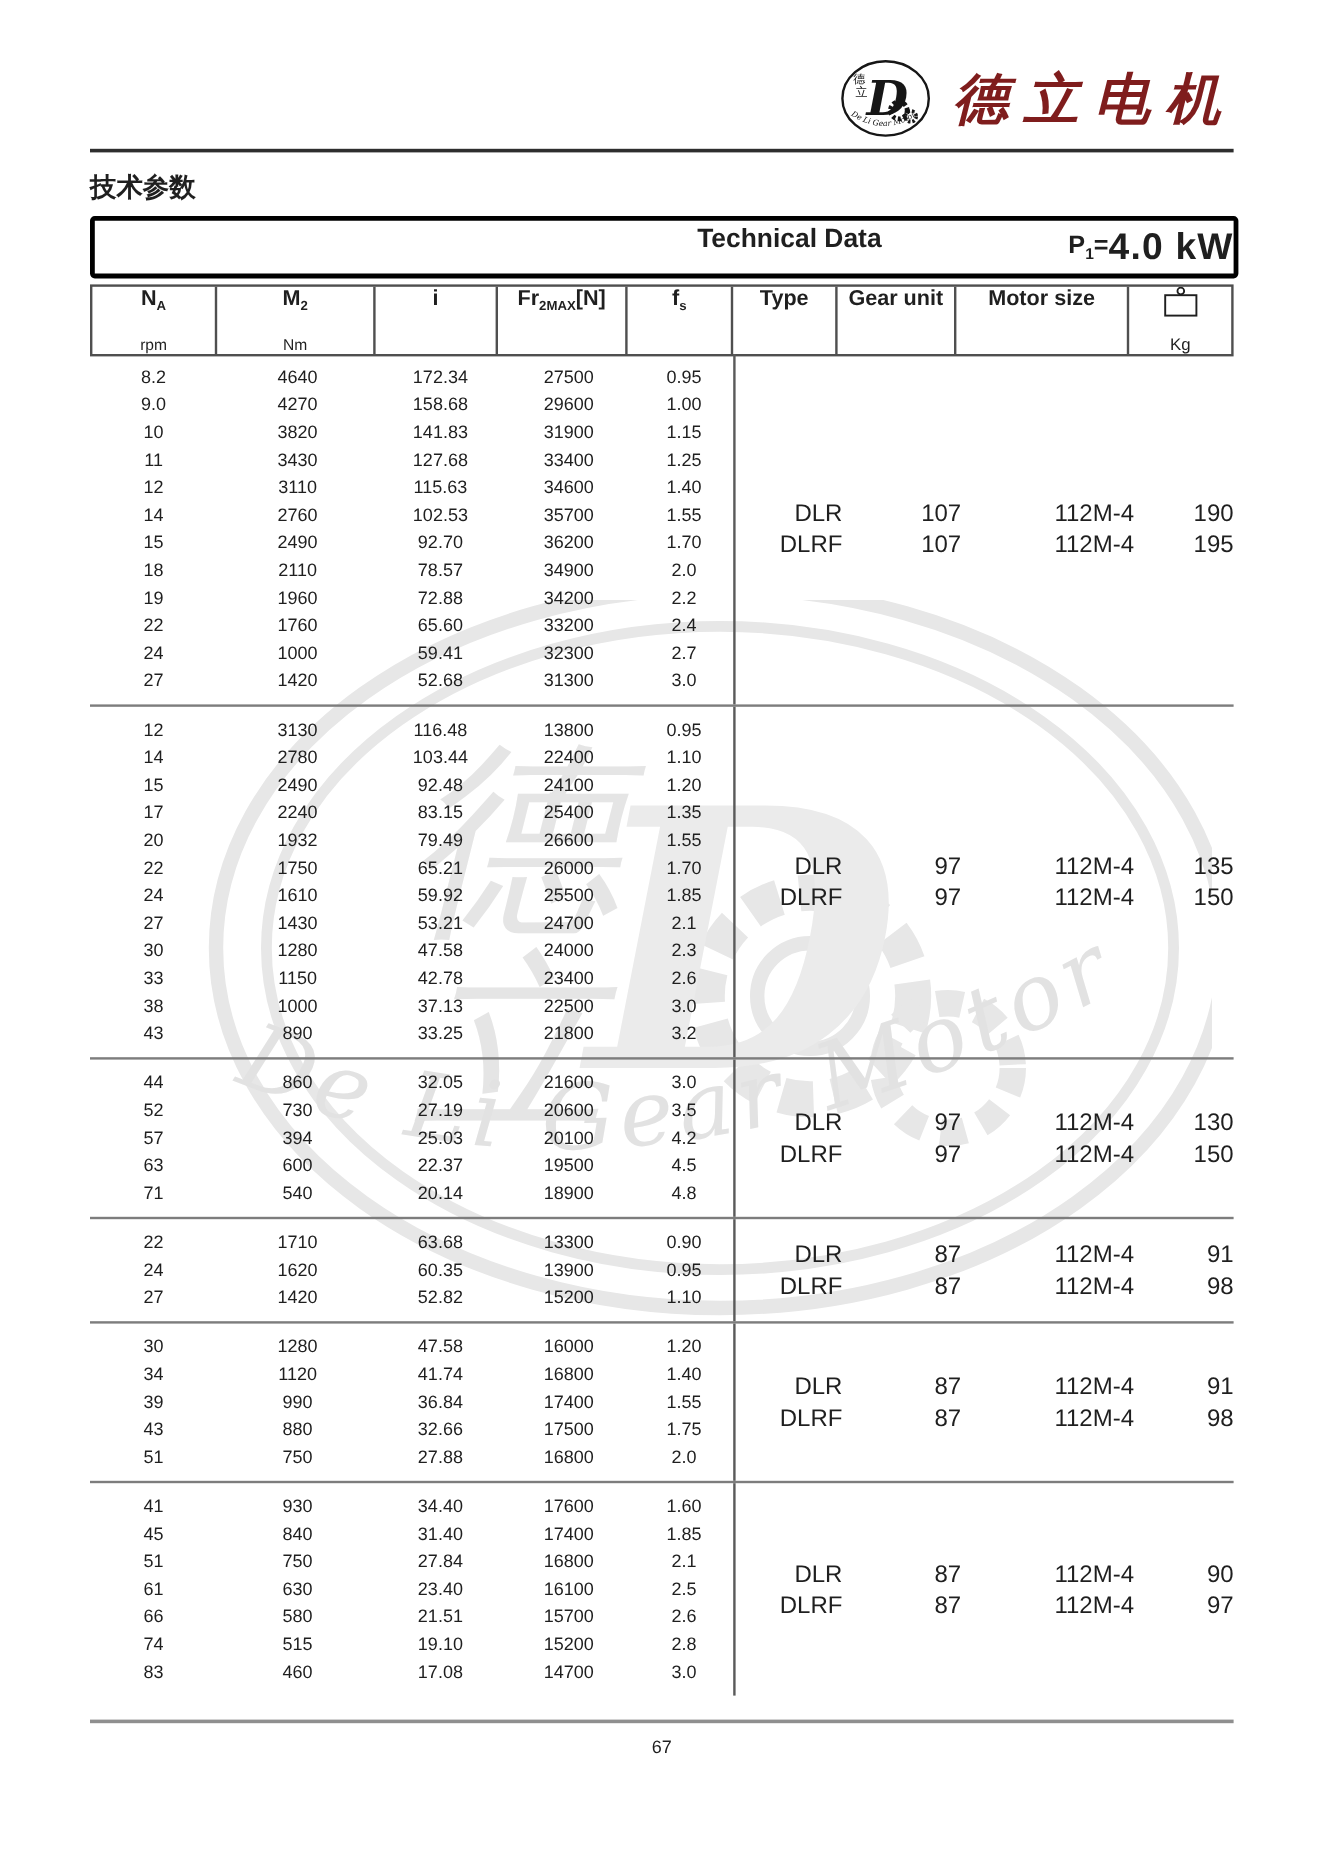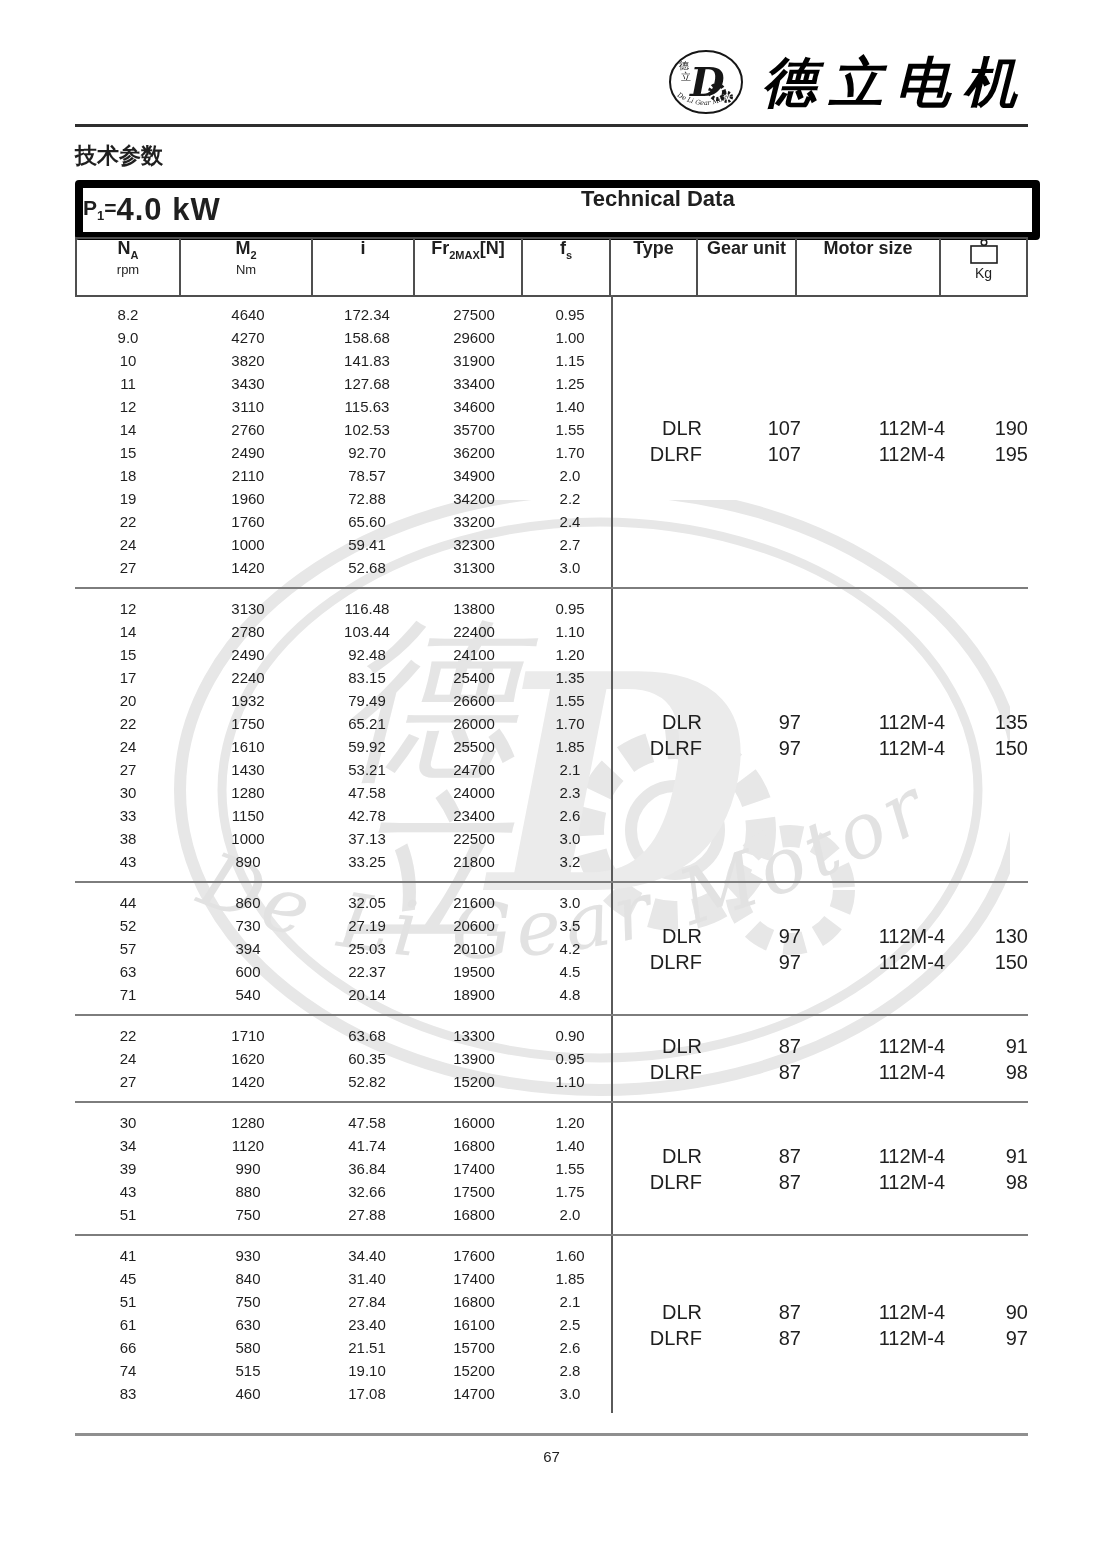--- a/index.html
+++ b/index.html
@@ -6,39 +6,39 @@
   .page{position:relative;width:1100px;height:1555px;background:#fff;overflow:hidden;
         font-family:"Liberation Sans",sans-serif;color:#1f1f1f;}
   
   .watermark{position:absolute;left:90px;top:500px;z-index:0;pointer-events:none;}
   
   .layer{position:absolute;inset:0;z-index:1;}
   
   .brand-row{position:absolute;top:46px;left:75px;width:955px;height:74px;
              display:flex;justify-content:flex-end;align-items:center;gap:16px;}
   .brand-cn{font-family:"DejaVu Serif",serif;font-weight:bold;font-style:italic;
-            font-size:54px;letter-spacing:13px;color:#000000;white-space:nowrap;}
+            font-size:46px;letter-spacing:13px;color:#7f1d1d;white-space:nowrap;}
   .top-rule{position:absolute;top:124px;left:75px;width:953px;height:3px;background:#2e2e2e;}
   
   .titles{position:absolute;top:141px;left:75px;width:953px;height:28px;}
   .title-cn{position:absolute;left:0;top:0;font-size:22px;font-weight:bold;}
   .title-en{position:absolute;left:506px;top:1px;font-size:22px;font-weight:bold;margin-top:44px;}
   
   .power-box{position:absolute;top:180px;left:75px;width:949px;height:44px;
-             border:8px solid #000000;border-radius:4px;
-             display:flex;align-items:center;justify-content:flex-start;}
+             border:4px solid #000000;border-radius:4px;
+             display:flex;align-items:center;justify-content:flex-end;}
   .p-small{font-size:21px;font-weight:bold;}
   .p-small sub{font-size:13px;}
   .p-big{font-size:31px;font-weight:bold;letter-spacing:1px;}
   
   .thead{position:absolute;top:237px;left:75px;width:949px;height:56px;
          display:grid;grid-template-columns:104px 132px 102px 108px 88px 87px 99px 144px 1fr;
          border:2px solid #4f4f4f;}
   .th{border-right:2px solid #4f4f4f;display:flex;flex-direction:column;
-      justify-content:flex-start;align-items:center;line-height:1.05;}
+      justify-content:space-between;align-items:center;line-height:1.05;}
   .th:last-child{border-right:none;}
   .h1{font-size:18px;font-weight:bold;}
   .h1 sub{font-size:11px;font-weight:bold;}
   .h2{font-size:13px;margin-top:2px;}
   .kg-label{font-size:14px;margin-top:1px;}
   
   .tbody{position:absolute;top:295px;left:75px;width:953px;}
   .group{display:flex;align-items:stretch;border-bottom:2px solid #7d7d7d;}
   .group:last-child{border-bottom:none;}
   .g-left{width:536px;padding:8px 0;}

